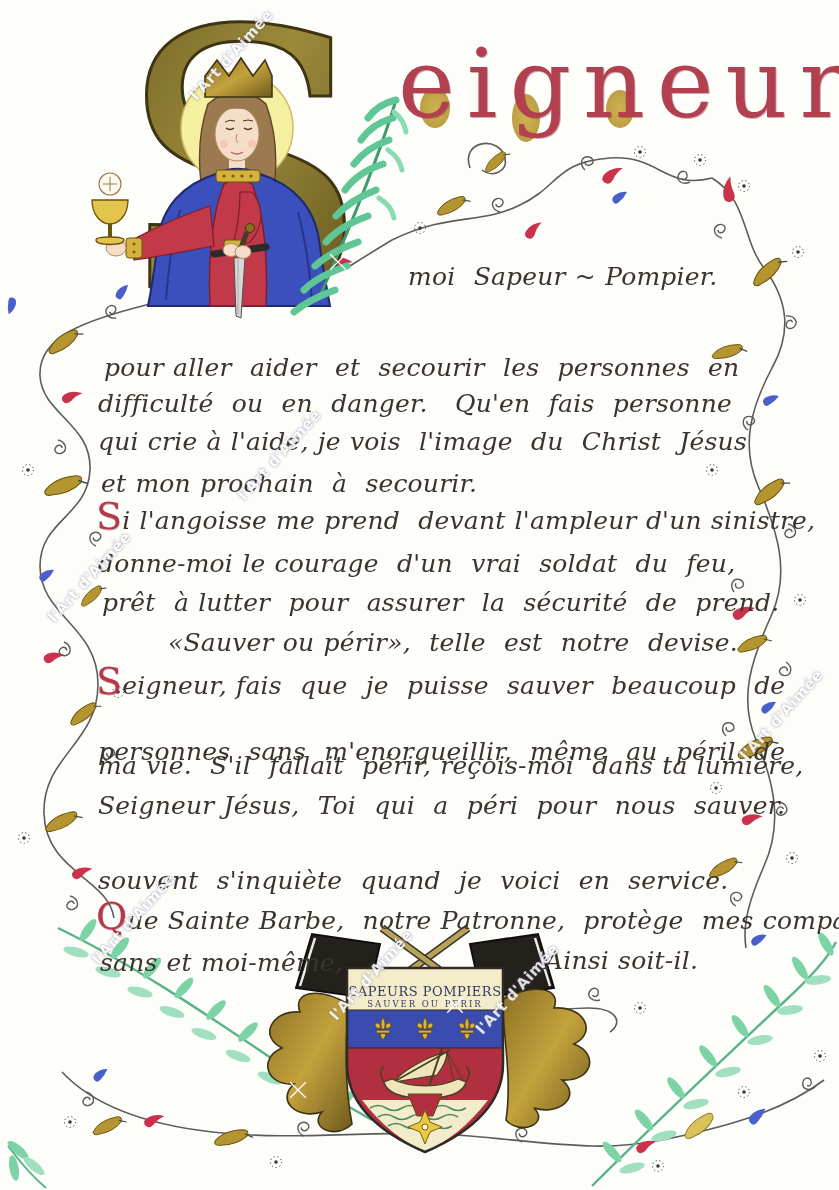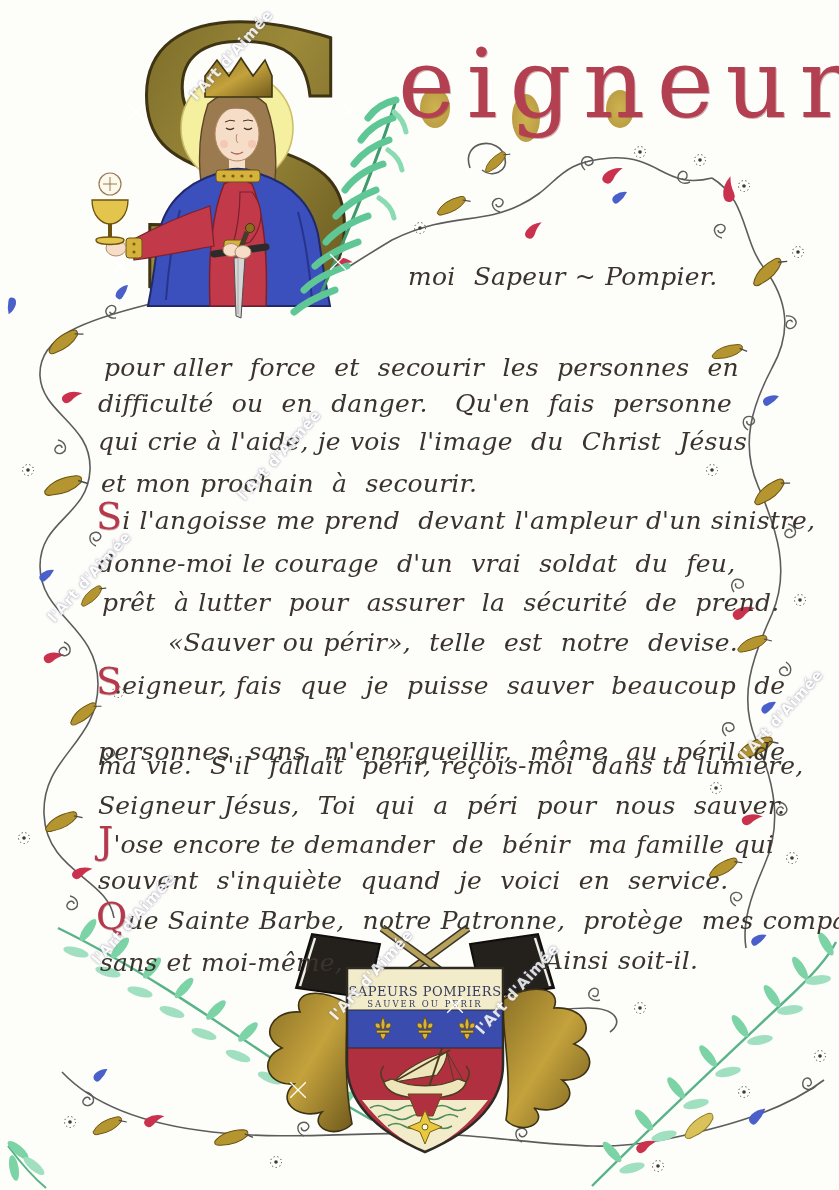--- a/index.html
+++ b/index.html
@@ -375,33 +375,32 @@
     </g>
   </svg>
 
   <div class="goldspot" style="left:420px;top:88px;width:30px;height:40px;"></div>
   <div class="goldspot" style="left:512px;top:94px;width:28px;height:48px;"></div>
   <div class="goldspot" style="left:606px;top:90px;width:28px;height:38px;"></div>
 
   <div class="title">eigneur</div>
 
   <div class="line" style="left:408px;top:263px"><span>moi  Sapeur ~ Pompier.</span></div>
-  <div class="line" style="left:104px;top:354px"><span>pour aller  force  et  secourir  les  personnes  en</span></div>
+  <div class="line" style="left:104px;top:354px"><span>pour aller  aider  et  secourir  les  personnes  en</span></div>
   <div class="line" style="left:98px;top:390px"><span>difficulté  ou  en  danger.   Qu'en  fais  personne</span></div>
   <div class="line" style="left:98px;top:428px"><span>qui crie à l'aide, je vois  l'image  du  Christ  Jésus</span></div>
   <div class="line" style="left:101px;top:470px"><span>et mon prochain  à  secourir.</span></div>
   <div class="line" style="left:98px;top:550px"><span>donne-moi le courage  d'un  vrai  soldat  du  feu,</span></div>
   <div class="line" style="left:96px;top:495px"><span class="cap">S</span><span>i l'angoisse me prend  devant l'ampleur d'un sinistre,</span></div>
   <div class="line" style="left:102px;top:589px"><span>prêt  à lutter  pour  assurer  la  sécurité  de  prend.</span></div>
   <div class="line" style="left:168px;top:629px"><span>«Sauver ou périr»,  telle  est  notre  devise.</span></div>
   <div class="line" style="left:96px;top:660px"><span class="cap">S</span><span>eigneur, fais  que  je  puisse  sauver  beaucoup  de</span></div>
   <div class="line" style="left:98px;top:738px"><span>personnes  sans  m'enorgueillir,  même  au  péril  de</span></div>
   <div class="line" style="left:98px;top:752px"><span>ma vie.  S'il  fallait  périr, reçois-moi  dans ta lumière,</span></div>
   <div class="line" style="left:98px;top:792px"><span>Seigneur Jésus,  Toi  qui  a  péri  pour  nous  sauver.</span></div>
-  <div class="line" style="left:98px;top:819px"><span class="cap">J</span><span>'ose encore te demander  de  bénir  ma famille qui</span></div>
   <div class="line" style="left:98px;top:867px"><span>souvent  s'inquiète  quand  je  voici  en  service.</span></div>
   <div class="line" style="left:96px;top:895px"><span class="cap">Q</span><span>ue Sainte Barbe,  notre Patronne,  protège  mes compa</span></div>
   <div class="line" style="left:100px;top:949px"><span>sans et moi-même,</span></div>
   <div class="line" style="left:545px;top:947px"><span>Ainsi soit-il.</span></div>
 
   <span class="wm" style="left:186px;top:92px">l'Art d'Aimée</span>
   <span class="wm" style="left:234px;top:492px">l'Art d'Aimée</span>
   <span class="wm" style="left:44px;top:614px">l'Art d'Aimée</span>
   <span class="wm" style="left:88px;top:956px">l'Art d'Aimée</span>
   <span class="wm" style="left:326px;top:1012px">l'Art d'Aimée</span>

